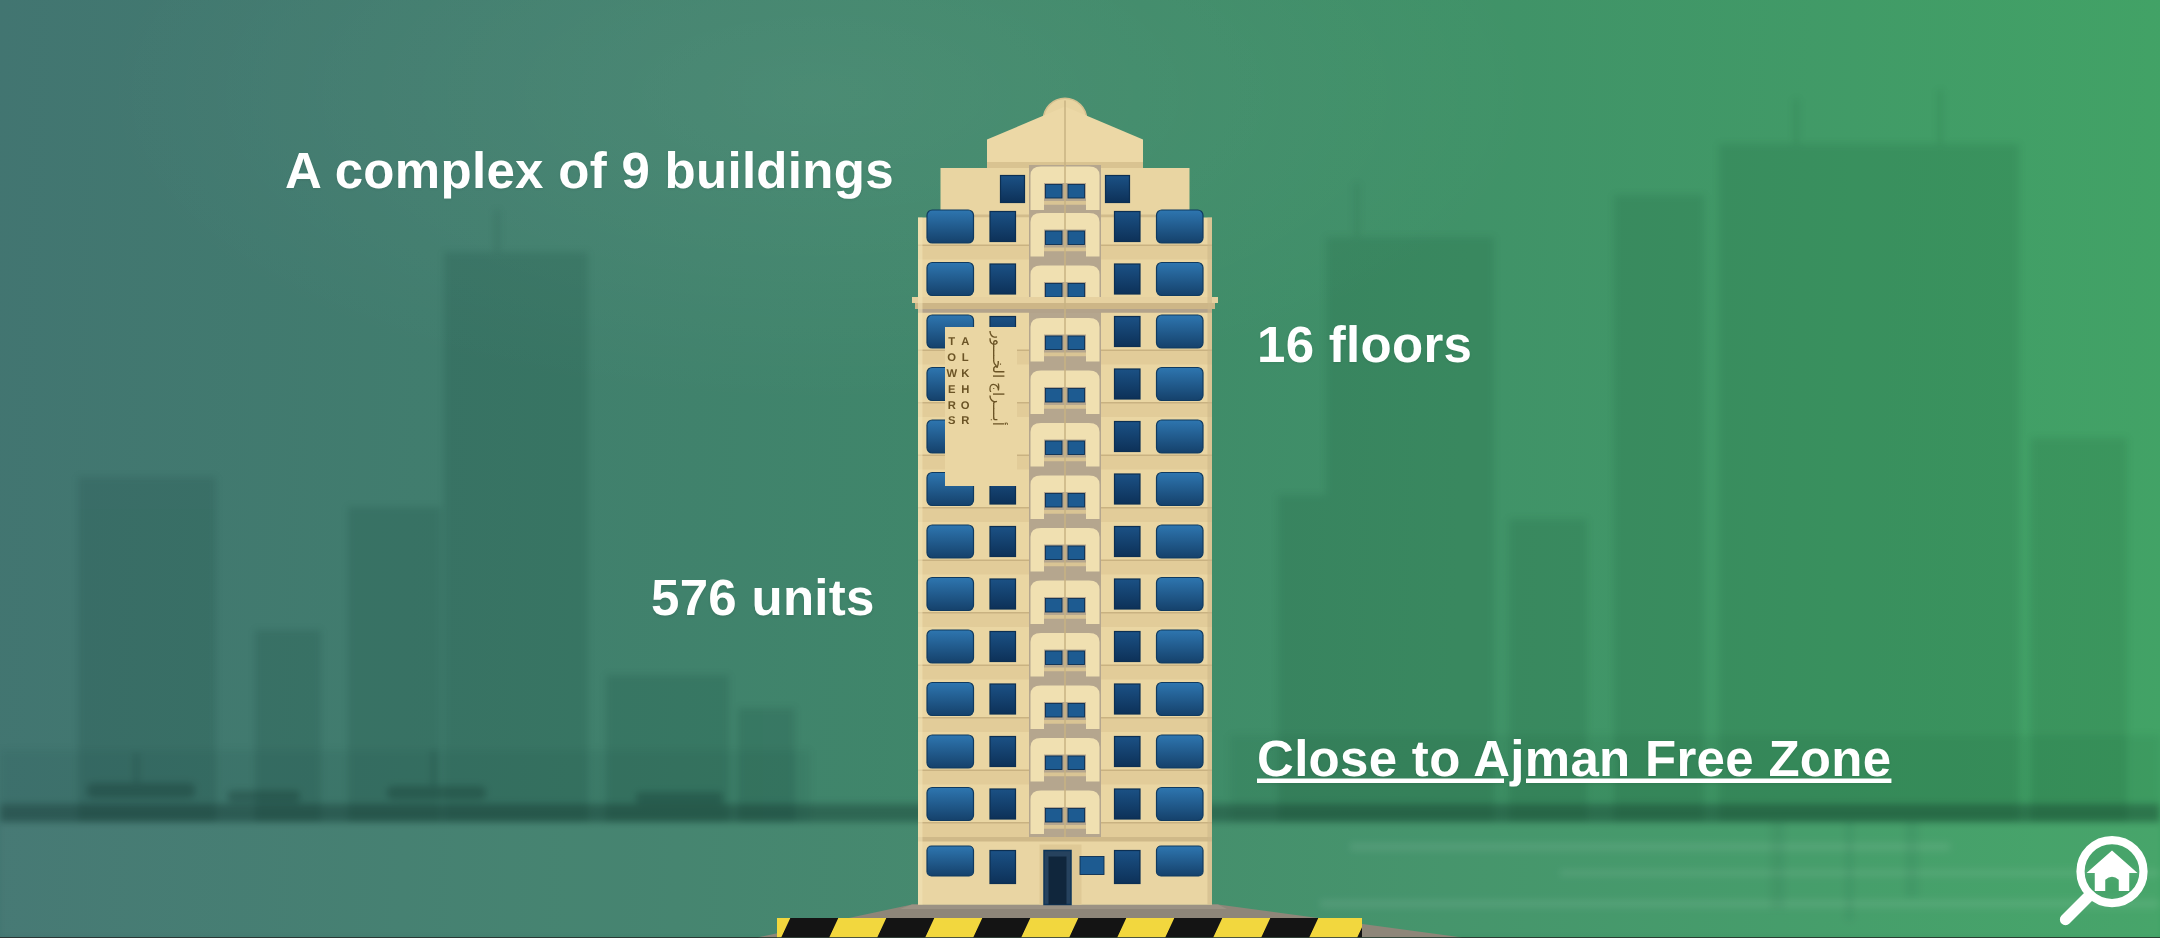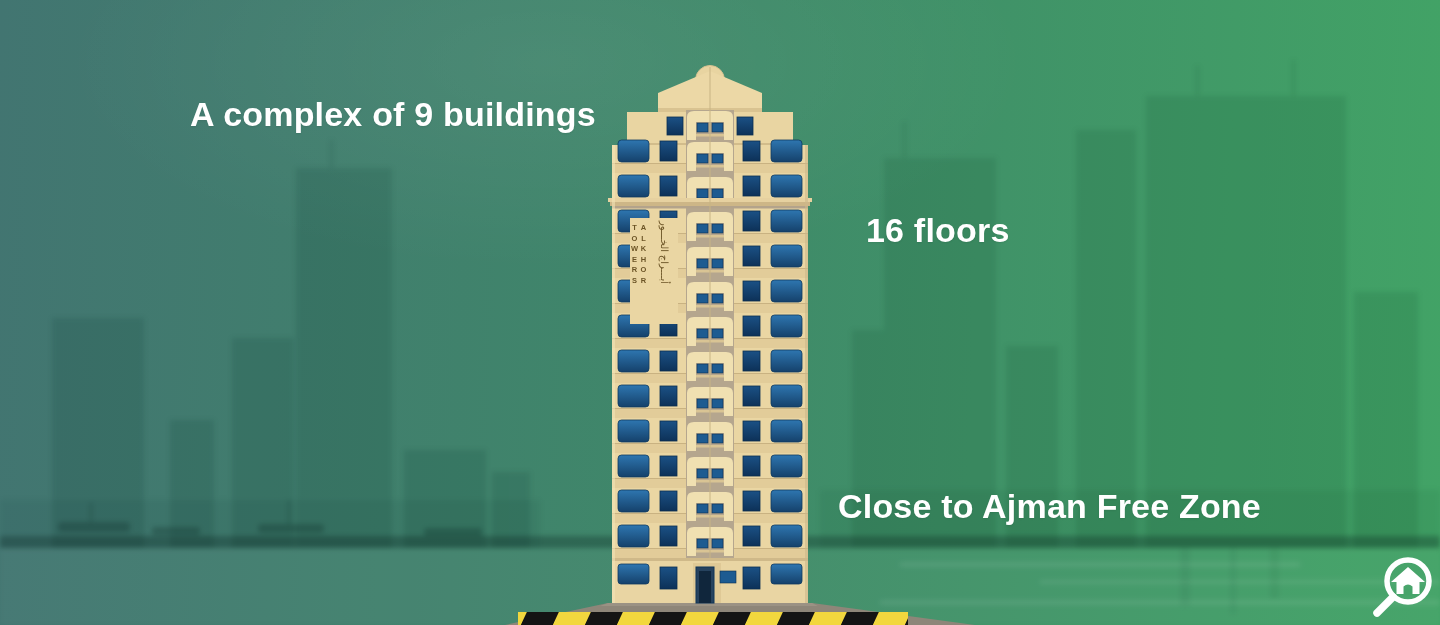--- a/index.html
+++ b/index.html
@@ -14,23 +14,23 @@
     pointer-events:none;
   }
   .skyline{position:absolute;left:0;top:0;filter:blur(2.5px);}
   .stat-label{
     position:absolute;color:#fff;font-weight:700;font-size:34px;line-height:1.1;
     white-space:nowrap;letter-spacing:0.2px;
     text-shadow:0 1px 2px rgba(0,0,0,0.08);
     text-align:center;
   }
   #lbl-buildings{left:190px;top:96px;}
-  #lbl-floors{left:838px;top:212px;margin-left:28px;}
+  #lbl-floors{left:838px;top:212px;}
   #lbl-units{left:434px;top:381px;}
-  #lbl-location{left:838px;top:488px;}
+  #lbl-location{left:838px;top:488px;text-decoration:underline;}
   .tower-svg{position:absolute;left:500px;top:52px;}
   .sign-backing{position:absolute;left:630px;top:218px;width:48px;height:106px;background:#ead6a3;}
   .tower-name-en{
     position:absolute;left:634px;top:223px;height:96px;width:14px;
     writing-mode:vertical-rl;text-orientation:upright;
     font-size:7.5px;font-weight:700;letter-spacing:1.6px;color:#6b5426;
   }
   .tower-name-ar{
     position:absolute;left:652px;top:221px;height:100px;width:18px;
     writing-mode:vertical-rl;
@@ -186,20 +186,21 @@
     <rect x="112" y="93" width="3" height="458" fill="#f2e3b6" opacity="0.6"></rect>
     <rect x="305" y="93" width="3" height="458" fill="#cdb78a" opacity="0.6"></rect>
   </svg>
 
   <div class="sign-backing"></div>
   <div class="tower-name-en">ALKHOR TOWERS</div>
   <div class="tower-name-ar">أبـــراج الخـــور</div>
 
   <div class="stat-label" id="lbl-buildings">A complex of 9 buildings</div>
   <div class="stat-label" id="lbl-floors">16 floors</div>
+  <div class="stat-label" id="lbl-units">576 units</div>
   <div class="stat-label" id="lbl-location">Close to Ajman Free Zone</div>
 
   <svg class="logo" width="80" height="80" viewBox="0 0 80 80">
     <g>
       <circle cx="50" cy="35" r="21" fill="none" stroke="#ffffff" stroke-width="5.5"></circle>
       <line x1="35" y1="51" x2="19" y2="67" stroke="#ffffff" stroke-width="7.5" stroke-linecap="round"></line>
       <path fill="#ffffff" fill-rule="evenodd" d="M50 21 L33 36 L38.5 36 L38.5 48 L61.5 48 L61.5 36 L67 36 Z
                M45.5 48 L45.5 40.5 Q50 36.5 54.5 40.5 L54.5 48 Z"></path>
     </g>
   </svg>

